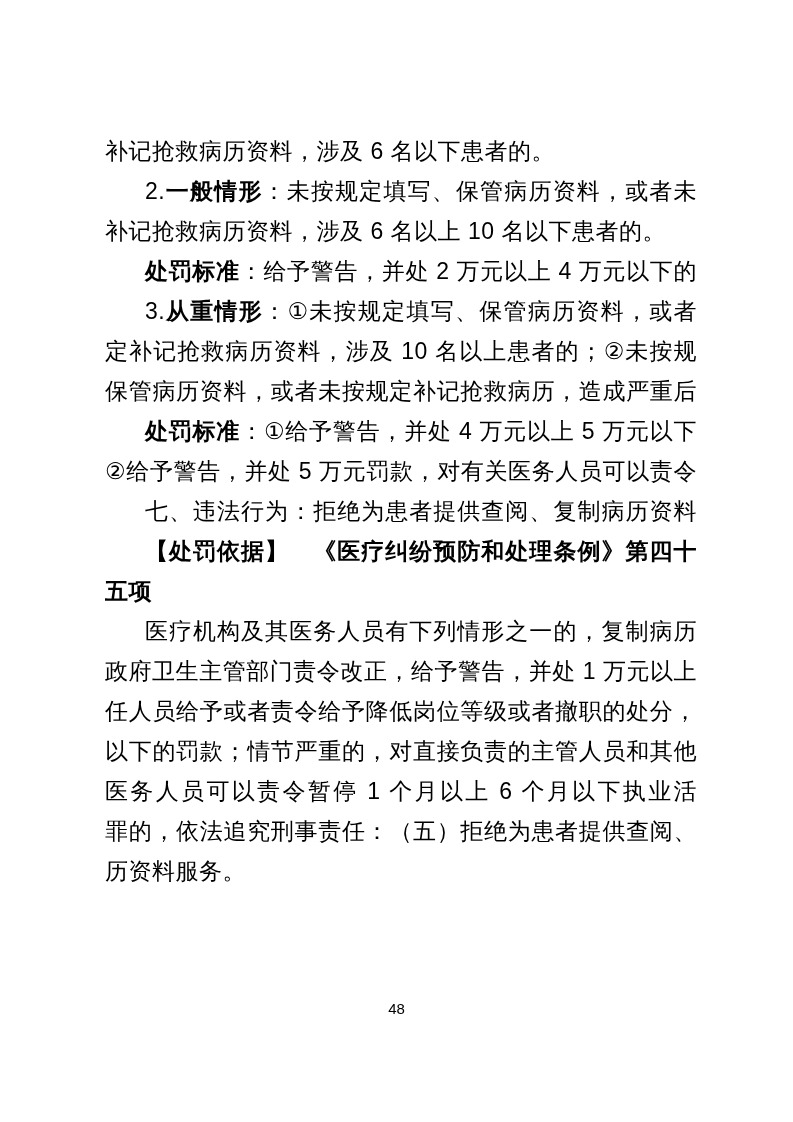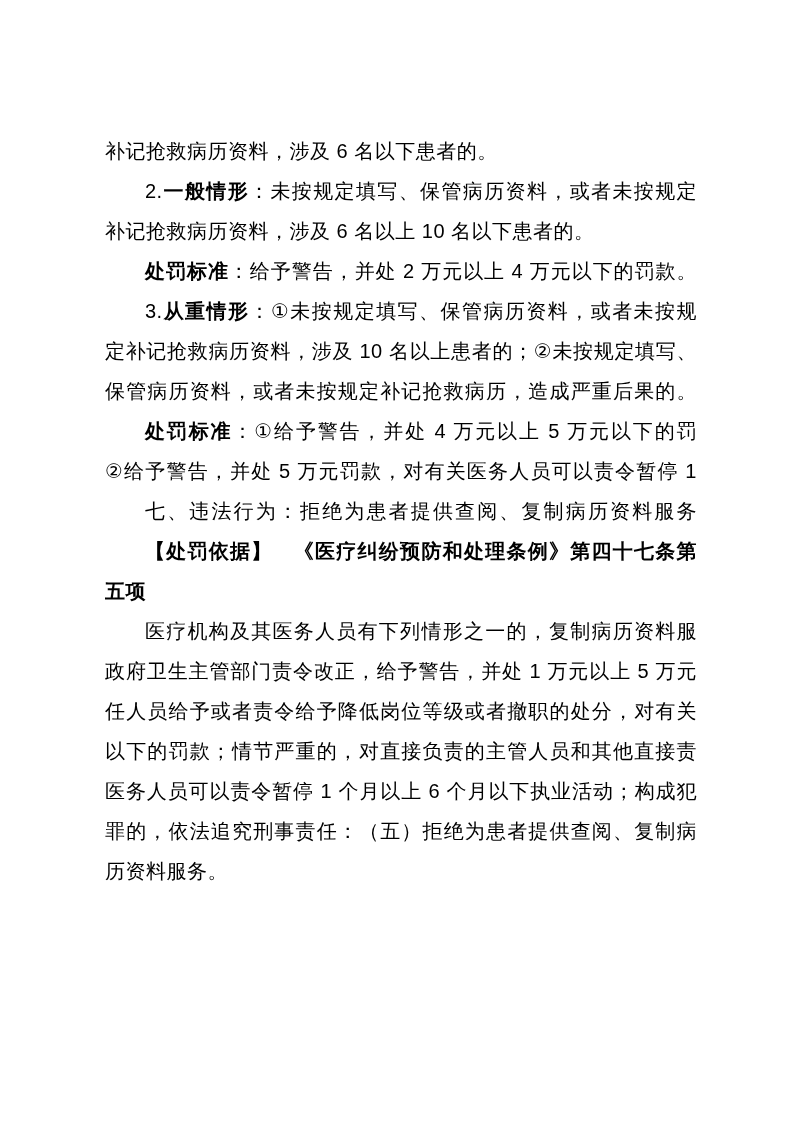--- a/index.html
+++ b/index.html
@@ -20,21 +20,21 @@
   }
   .doc-body {
     position: absolute;
     left: 105px;
     top: 131px;
     width: 592px;
   }
   .line {
     height: 40px;
     line-height: 40px;
-    font-size: 20px;
+    font-size: 23px;
     overflow: hidden;
     white-space: normal;
     letter-spacing: 0.5px;
   }
   .line.fill {
     text-align: justify;
     text-align-last: justify;
   }
   .line.indent {
     padding-left: 40px;
@@ -70,13 +70,14 @@
       <div class="line fill indent"><span class="seg bold">【处罚依据】　《医疗纠纷预防和处理条例》第四十七条第</span></div>
       <div class="line"><span class="seg bold">五项</span></div>
       <div class="line fill indent"><span class="seg">医疗机构及其医务人员有下列情形之一的，复制病历资料服务</span></div>
       <div class="line fill"><span class="seg">政府卫生主管部门责令改正，给予警告，并处 1 万元以上 5 万元</span></div>
       <div class="line fill"><span class="seg">任人员给予或者责令给予降低岗位等级或者撤职的处分，对有关</span></div>
       <div class="line fill"><span class="seg">以下的罚款；情节严重的，对直接负责的主管人员和其他直接责</span></div>
       <div class="line fill"><span class="seg">医务人员可以责令暂停 1 个月以上 6 个月以下执业活动；构成犯</span></div>
       <div class="line fill"><span class="seg">罪的，依法追究刑事责任：（五）拒绝为患者提供查阅、复制病</span></div>
       <div class="line"><span class="seg">历资料服务。</span></div>
     </div>
+  <div class="page-number">48</div>
 </div>
 
 </body></html>

